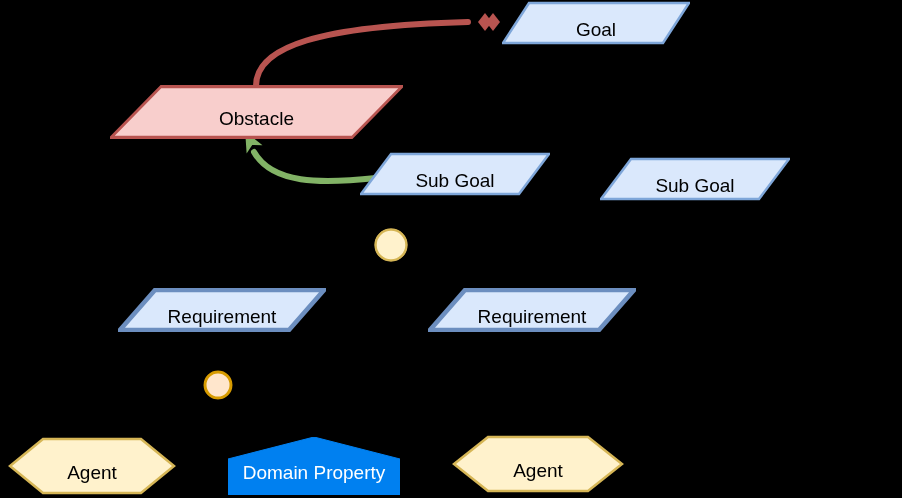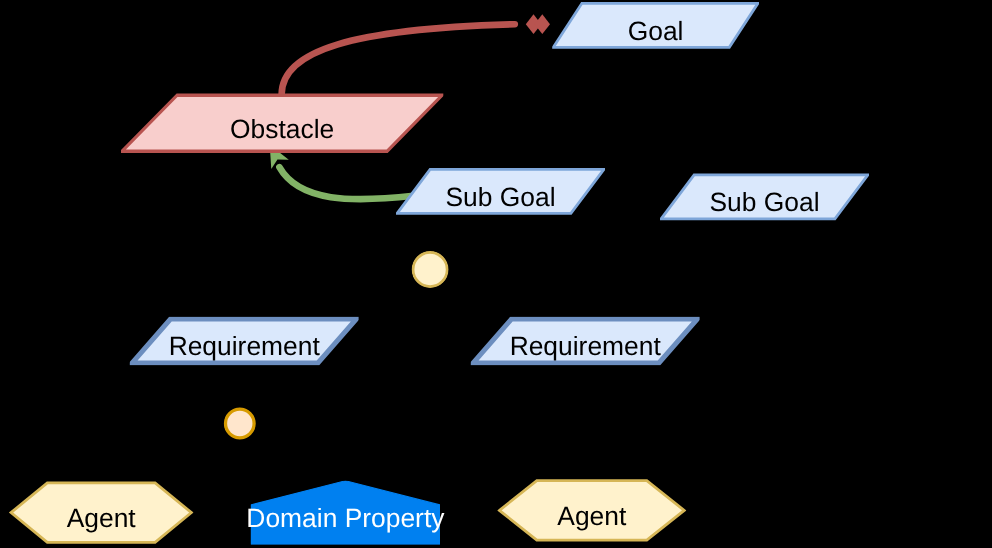--- a/index.html
+++ b/index.html
@@ -27,21 +27,21 @@
     position: absolute;
     display: flex;
     align-items: center;
     justify-content: center;
     box-sizing: border-box;
     user-select: none;
   }
   .node .label {
     position: relative;
     z-index: 2;
-    font-size: 24px;
+    font-size: 19px;
     line-height: 1;
     color: #000000;
     white-space: nowrap;
     text-align: center;
     margin-top: 12px;
   }
   .node .shape {
     position: absolute;
     left: 0;
     top: 0;

